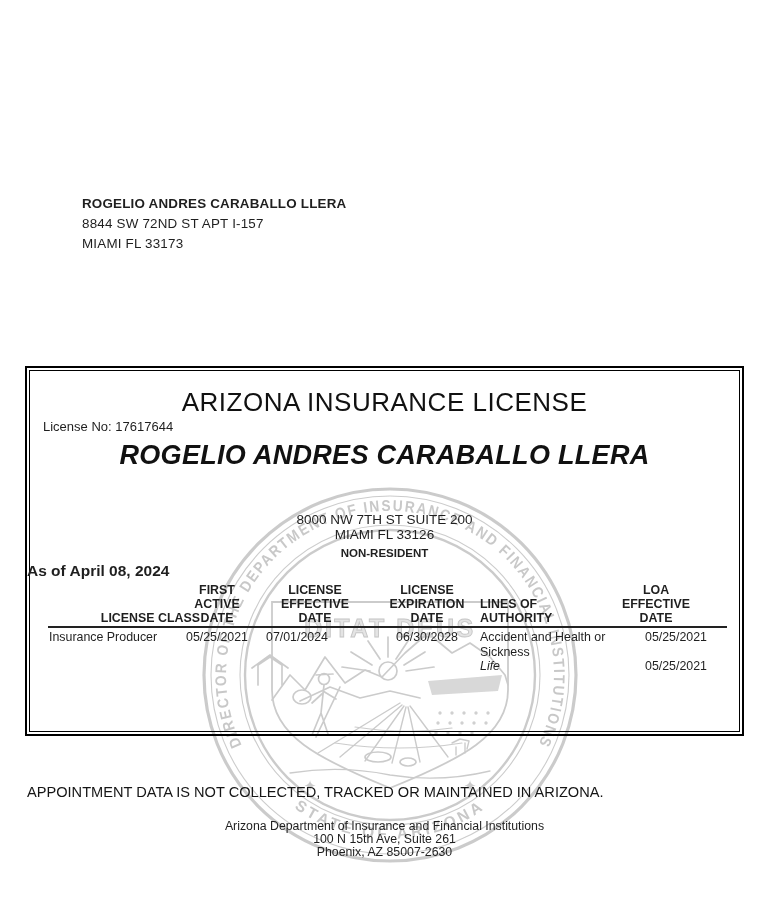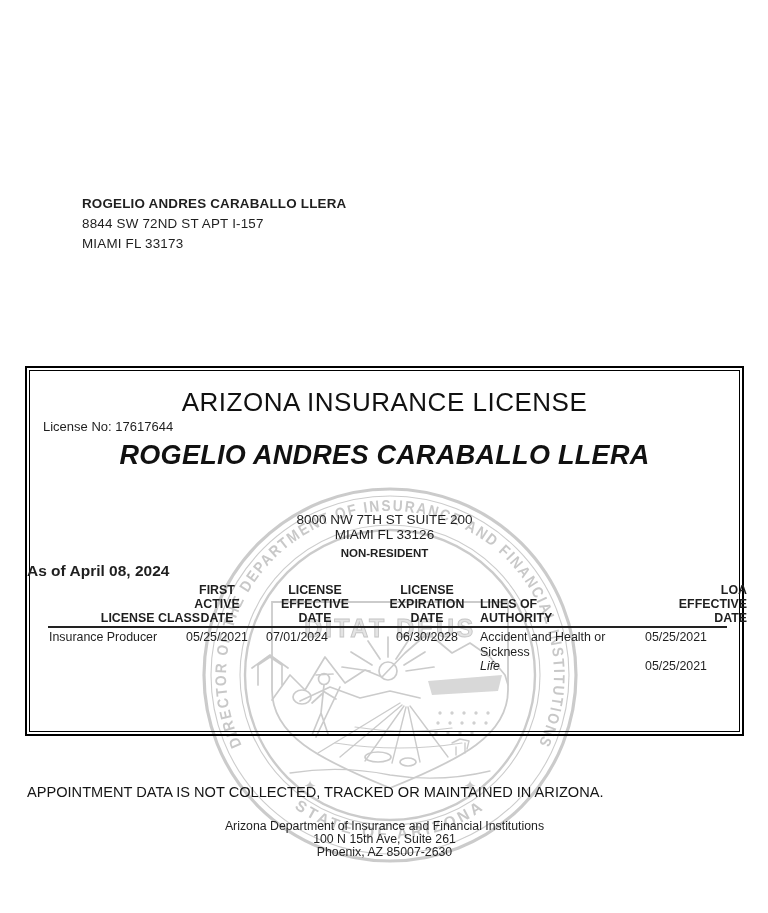--- a/index.html
+++ b/index.html
@@ -75,21 +75,21 @@
   .lic-table { position: absolute; left: 0; top: 216px; width: 100%; height: 110px; }
   .th, .td { position: absolute; font-size: 12.4px; line-height: 14px; }
   .th { font-weight: bold; white-space: pre-line; bottom-style: none; }
   .thead { position: absolute; top: 0; left: 0; right: 0; height: 42px; }
   .thead .th { bottom: 1px; }
   .th-class { left: 23px; width: 150px; text-align: right; margin-top: 12px; }
   .th-first { left: 135px; width: 110px; text-align: center; margin-top: 6px; }
   .th-eff   { left: 233px; width: 110px; text-align: center; }
   .th-exp   { left: 345px; width: 110px; text-align: center; }
   .th-lines { left: 453px; width: 150px; text-align: left; }
-  .th-loa   { left: 610px; width: 110px; text-align: right; }
+  .th-loa   { left: 574px; width: 110px; text-align: center; }
   .hdr-rule {
     position: absolute; top: 42px; left: 21px; width: 679px; height: 2px;
     background: #222;
   }
   .tbody .td { top: 46px; line-height: 14.5px; }
   .td-class { left: 22px; width: 150px; }
   .td-first { left: 135px; width: 110px; text-align: center; }
   .td-eff   { left: 239px; width: 110px; text-align: left; }
   .td-exp   { left: 345px; width: 110px; text-align: center; }
   .td-lines { left: 453px; width: 142px; }

